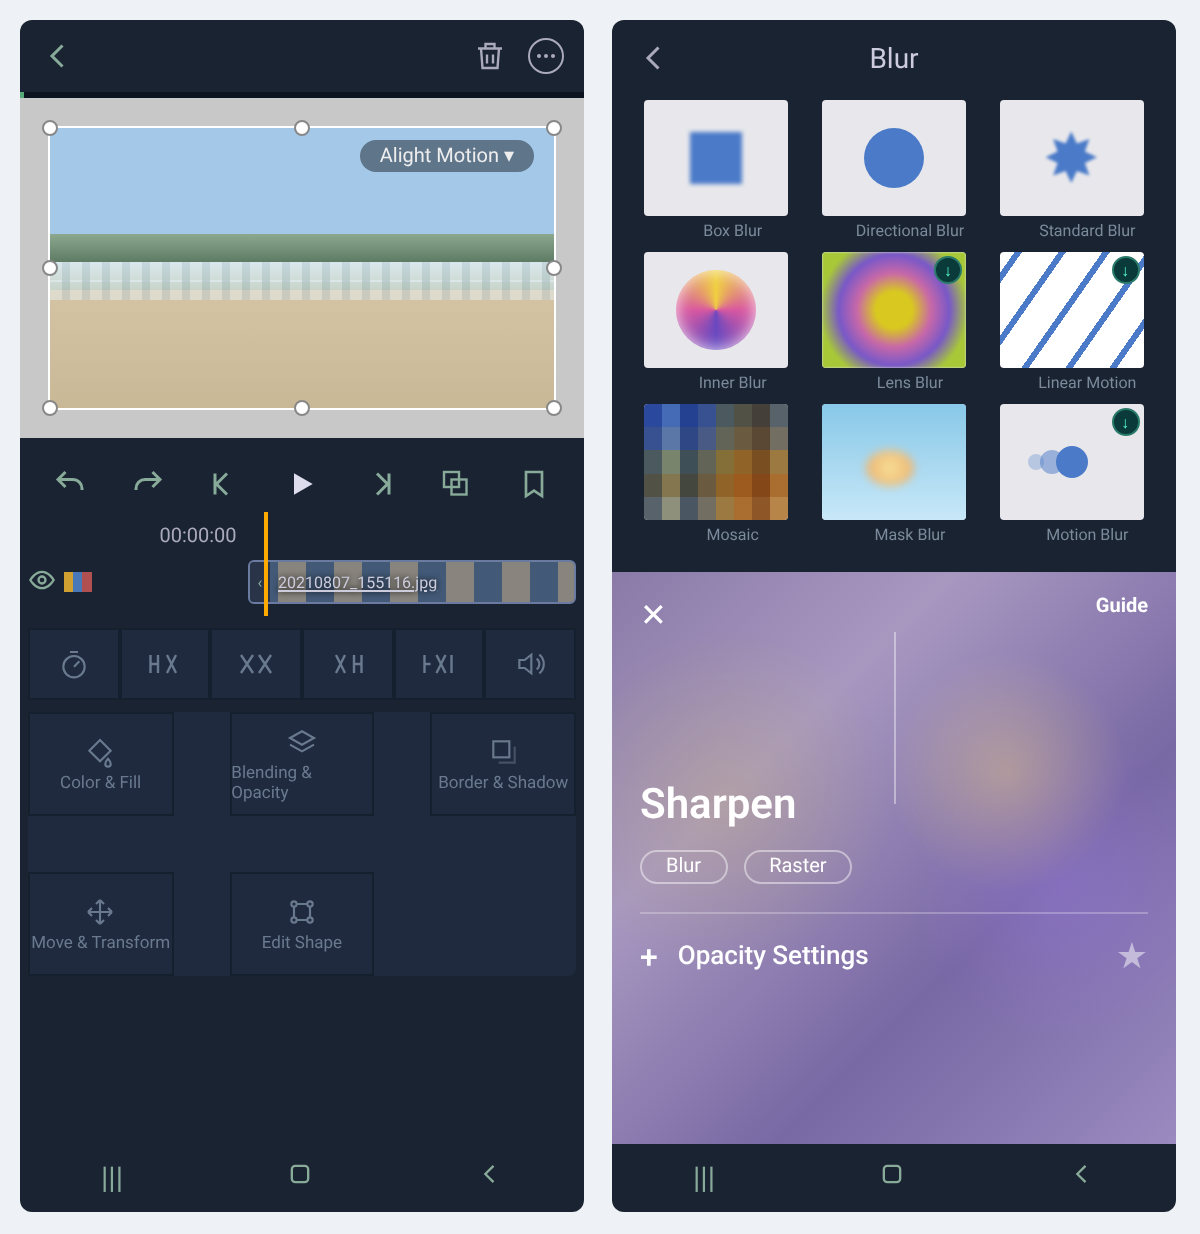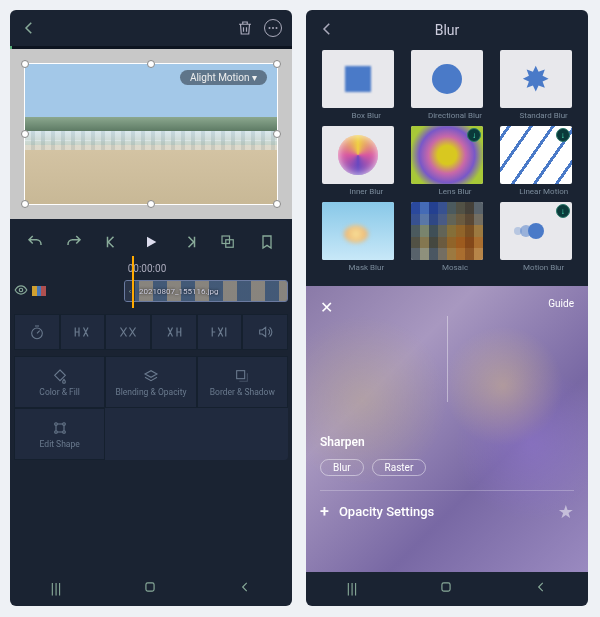--- a/index.html
+++ b/index.html
@@ -94,21 +94,21 @@
     display: flex;
     justify-content: space-around;
     align-items: center;
     padding: 14px 6px 6px;
   }
   .tc-icon { color: #8a9; width: 22px; text-align: center; font-size: 16px; }
   .timecode {
     text-align: center;
     font-size: 10px;
     color: #aab;
-    margin: 2px 0 2px 112px;
+    margin: 2px 0 2px 64px;
     width: 50px;
   }
   .timeline-track {
     height: 30px;
     display: flex;
     align-items: center;
     padding: 0 4px;
     position: relative;
   }
   .timeline-track .eye { margin-right: 4px; }
@@ -124,20 +124,21 @@
     display: flex;
     align-items: center;
   }
   .clip-label {
     font-size: 8px;
     color: #ccd;
     padding-left: 14px;
     position: relative;
     z-index: 2;
     text-shadow: 0 0 3px #000;
+    text-decoration: underline;
   }
   .clip-thumbs {
     position: absolute; inset: 0;
     background: repeating-linear-gradient(90deg,
       #4a6a8a 0,#4a6a8a 14px,
       #c8b896 14px,#c8b896 28px);
     opacity: .55;
   }
   .clip-handle {
     position: absolute;
@@ -157,20 +158,21 @@
     bottom: -2px;
     width: 1.5px;
     background: #fa0;
   }
   .toolgrid {
     background: #202a3e;
     margin: 6px 4px 4px;
     border-radius: 4px;
     display: grid;
     grid-template-columns: repeat(3, 1fr);
+    gap: 28px;
   }
   .toolcell {
     border: 0.5px solid #15202e;
     display: flex;
     flex-direction: column;
     align-items: center;
     justify-content: center;
     gap: 3px;
     height: 52px;
     color: #6a7a8e;
@@ -260,22 +262,22 @@
     inset:0;
     background:
       radial-gradient(circle at 70% 35%, rgba(255,220,120,.6) 0, transparent 22%),
       radial-gradient(circle at 80% 55%, rgba(150,120,220,.8) 0, transparent 28%),
       radial-gradient(circle at 20% 40%, rgba(200,180,100,.5) 0, transparent 30%);
     opacity:.55;
   }
   .sheet > * { position: relative; z-index: 1; }
   .sheet-top { display: flex; justify-content: space-between; font-size: 11px; }
   .sheet-close { font-size: 16px; cursor: pointer; }
-  .sheet-guide { font-size: 10px; font-weight: 400; margin-left: 48px; }
-  .sheet-title { font-size: 12px; font-weight: 600; margin-top: 118px; }
+  .sheet-guide { font-size: 10px; font-weight: 700; margin-left: 48px; }
+  .sheet-title { font-size: 21px; font-weight: 600; margin-top: 74px; }
   .sheet-desc { font-size: 10.5px; line-height: 1.35; margin-top: 4px; color: #eee; }
   .sheet-tags { display: flex; gap: 8px; margin-top: 10px; }
   .tag {
     border: 1px solid rgba(255,255,255,.45);
     border-radius: 11px;
     padding: 2px 12px;
     font-size: 10px;
   }
   .sheet-hr { height: 1px; background: rgba(255,255,255,.25); margin: 14px 0 10px; }
   .sheet-bottom { display: flex; align-items: center; gap: 10px; font-size: 13px; font-weight: 500; }
@@ -442,20 +444,26 @@
     </div>
     <div class="toolcell">
       <svg viewBox="0 0 24 24" fill="none" stroke="currentColor" stroke-width="1.6">
           <rect x="4" y="4" width="12" height="12"></rect>
           <path d="M8 20h12V8" opacity=".5"></path>
         </svg>
       <span>Border &amp; Shadow</span>
     </div>
     <div class="toolcell">
       <svg viewBox="0 0 24 24" fill="none" stroke="currentColor" stroke-width="1.6">
+          <path d="M12 3v18M3 12h18M12 3l-3 3M12 3l3 3M12 21l-3-3M12 21l3-3M3 12l3-3M3 12l3 3M21 12l-3-3M21 12l-3 3"></path>
+        </svg>
+      <span>Move &amp; Transform</span>
+    </div>
+    <div class="toolcell">
+      <svg viewBox="0 0 24 24" fill="none" stroke="currentColor" stroke-width="1.6">
           <circle cx="6" cy="6" r="2"></circle>
           <circle cx="18" cy="6" r="2"></circle>
           <circle cx="6" cy="18" r="2"></circle>
           <circle cx="18" cy="18" r="2"></circle>
           <path d="M8 6h8M8 18h8M6 8v8M18 8v8"></path>
         </svg>
       <span>Edit Shape</span>
     </div>
   </div>
 
@@ -512,29 +520,29 @@
       </div>
       <div class="effect-item">
         <div class="effect-thumb">
           <div class="t-streak"></div>
           <span class="badge-dl">↓</span>
         </div>
         <span class="effect-label">Linear Motion</span>
       </div>
       <div class="effect-item">
         <div class="effect-thumb">
+          <div class="t-mosaic"></div>
+        </div>
+        <span class="effect-label">Mosaic</span>
+      </div>
+      <div class="effect-item">
+        <div class="effect-thumb">
           <div class="t-mask"></div>
         </div>
         <span class="effect-label">Mask Blur</span>
-      </div>
-      <div class="effect-item">
-        <div class="effect-thumb">
-          <div class="t-mosaic"></div>
-        </div>
-        <span class="effect-label">Mosaic</span>
       </div>
       <div class="effect-item">
         <div class="effect-thumb">
           <div class="t-motion"></div>
           <span class="badge-dl">↓</span>
         </div>
         <span class="effect-label">Motion Blur</span>
       </div>
     </div>
 

